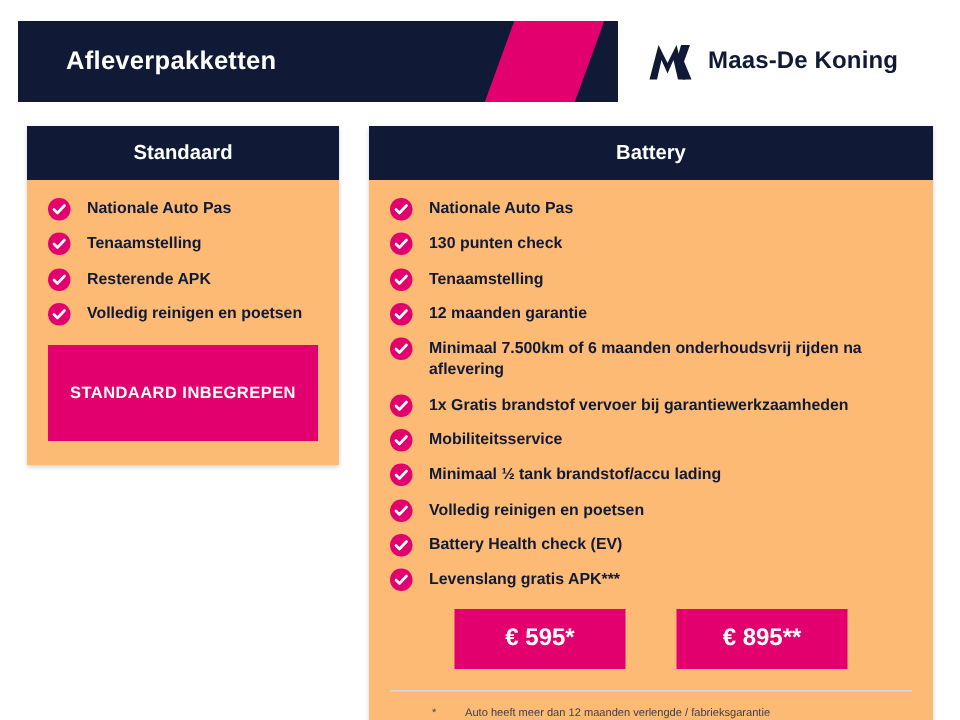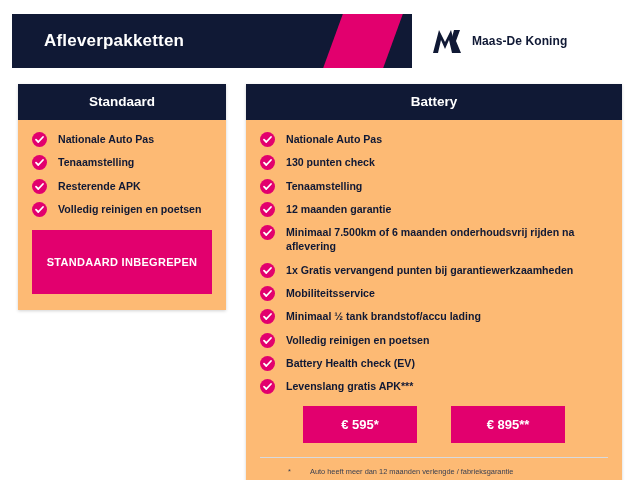--- a/index.html
+++ b/index.html
@@ -63,21 +63,21 @@
     box-sizing: border-box;
   }
   .brand-mark {
     width: 30px;
     height: 26px;
     margin-right: 10px;
     flex: 0 0 auto;
   }
   .brand-name {
     color: #101935;
-    font-size: 12px;
+    font-size: 16px;
     font-weight: bold;
     letter-spacing: 0.1px;
     white-space: nowrap;
   }
 
   
   .panels {
     position: absolute;
     left: 18px;
     top: 84px;
@@ -154,21 +154,21 @@
     display: flex;
     justify-content: center;
     gap: 34px;
     margin-top: 12px;
   }
   .price-btn {
     background: #e2006e;
     color: #ffffff;
     border: 0;
     font-family: "Liberation Sans", sans-serif;
-    font-size: 13px;
+    font-size: 16px;
     font-weight: bold;
     padding: 11px 0;
     width: 114px;
     text-align: center;
     cursor: pointer;
   }
 
   .footnotes {
     margin-top: 14px;
     border-top: 1px solid #d8dade;
@@ -294,21 +294,21 @@
                 </svg>
             </span>
             <span>Minimaal 7.500km of 6 maanden onderhoudsvrij rijden na aflevering</span>
           </li>
           <li>
             <span class="check">
               <svg width="15" height="15" viewBox="0 0 15 15">
                   <path d="M4 7.7 L6.3 10 L11 5" stroke="#ffffff" stroke-width="1.8" fill="none" stroke-linecap="round" stroke-linejoin="round"></path>
                 </svg>
             </span>
-            <span>1x Gratis vervangend punten bij garantiewerkzaamheden</span>
+            <span>1x Gratis brandstof vervoer bij garantiewerkzaamheden</span>
           </li>
           <li>
             <span class="check">
               <svg width="15" height="15" viewBox="0 0 15 15">
                   <path d="M4 7.7 L6.3 10 L11 5" stroke="#ffffff" stroke-width="1.8" fill="none" stroke-linecap="round" stroke-linejoin="round"></path>
                 </svg>
             </span>
             <span>Mobiliteitsservice</span>
           </li>
           <li>

